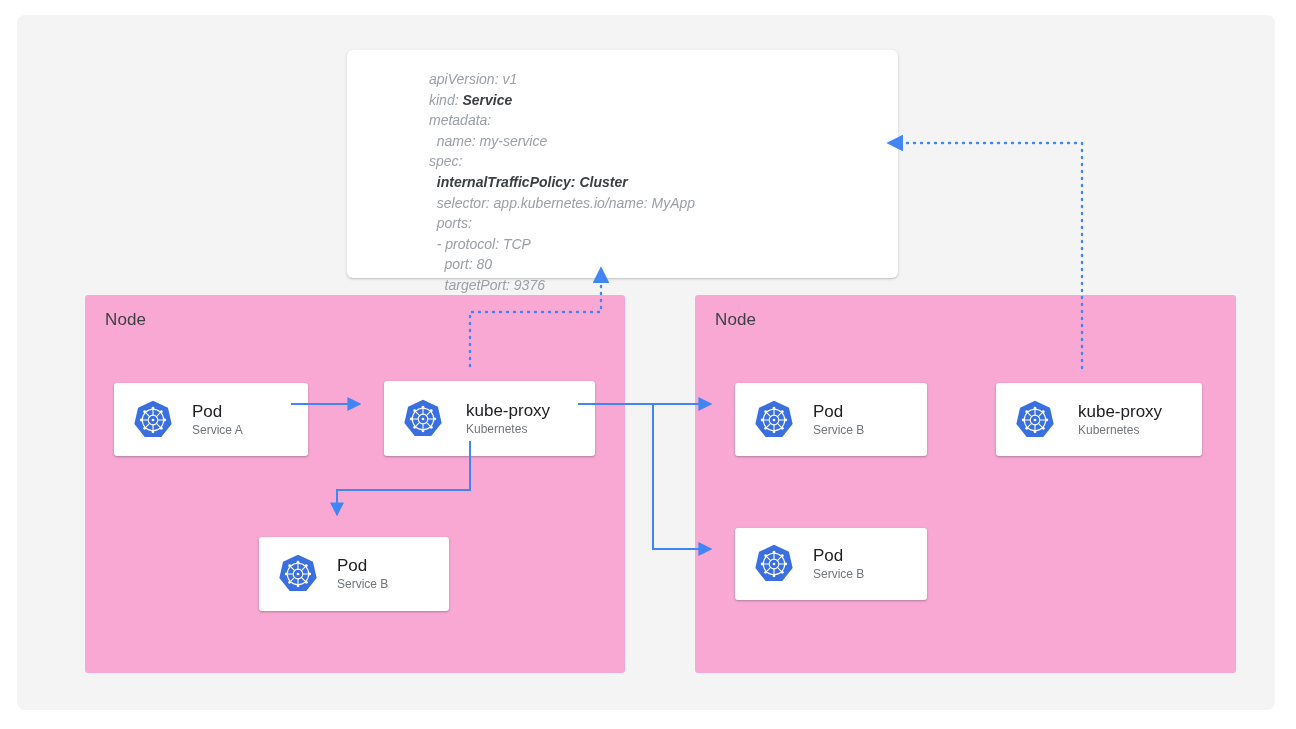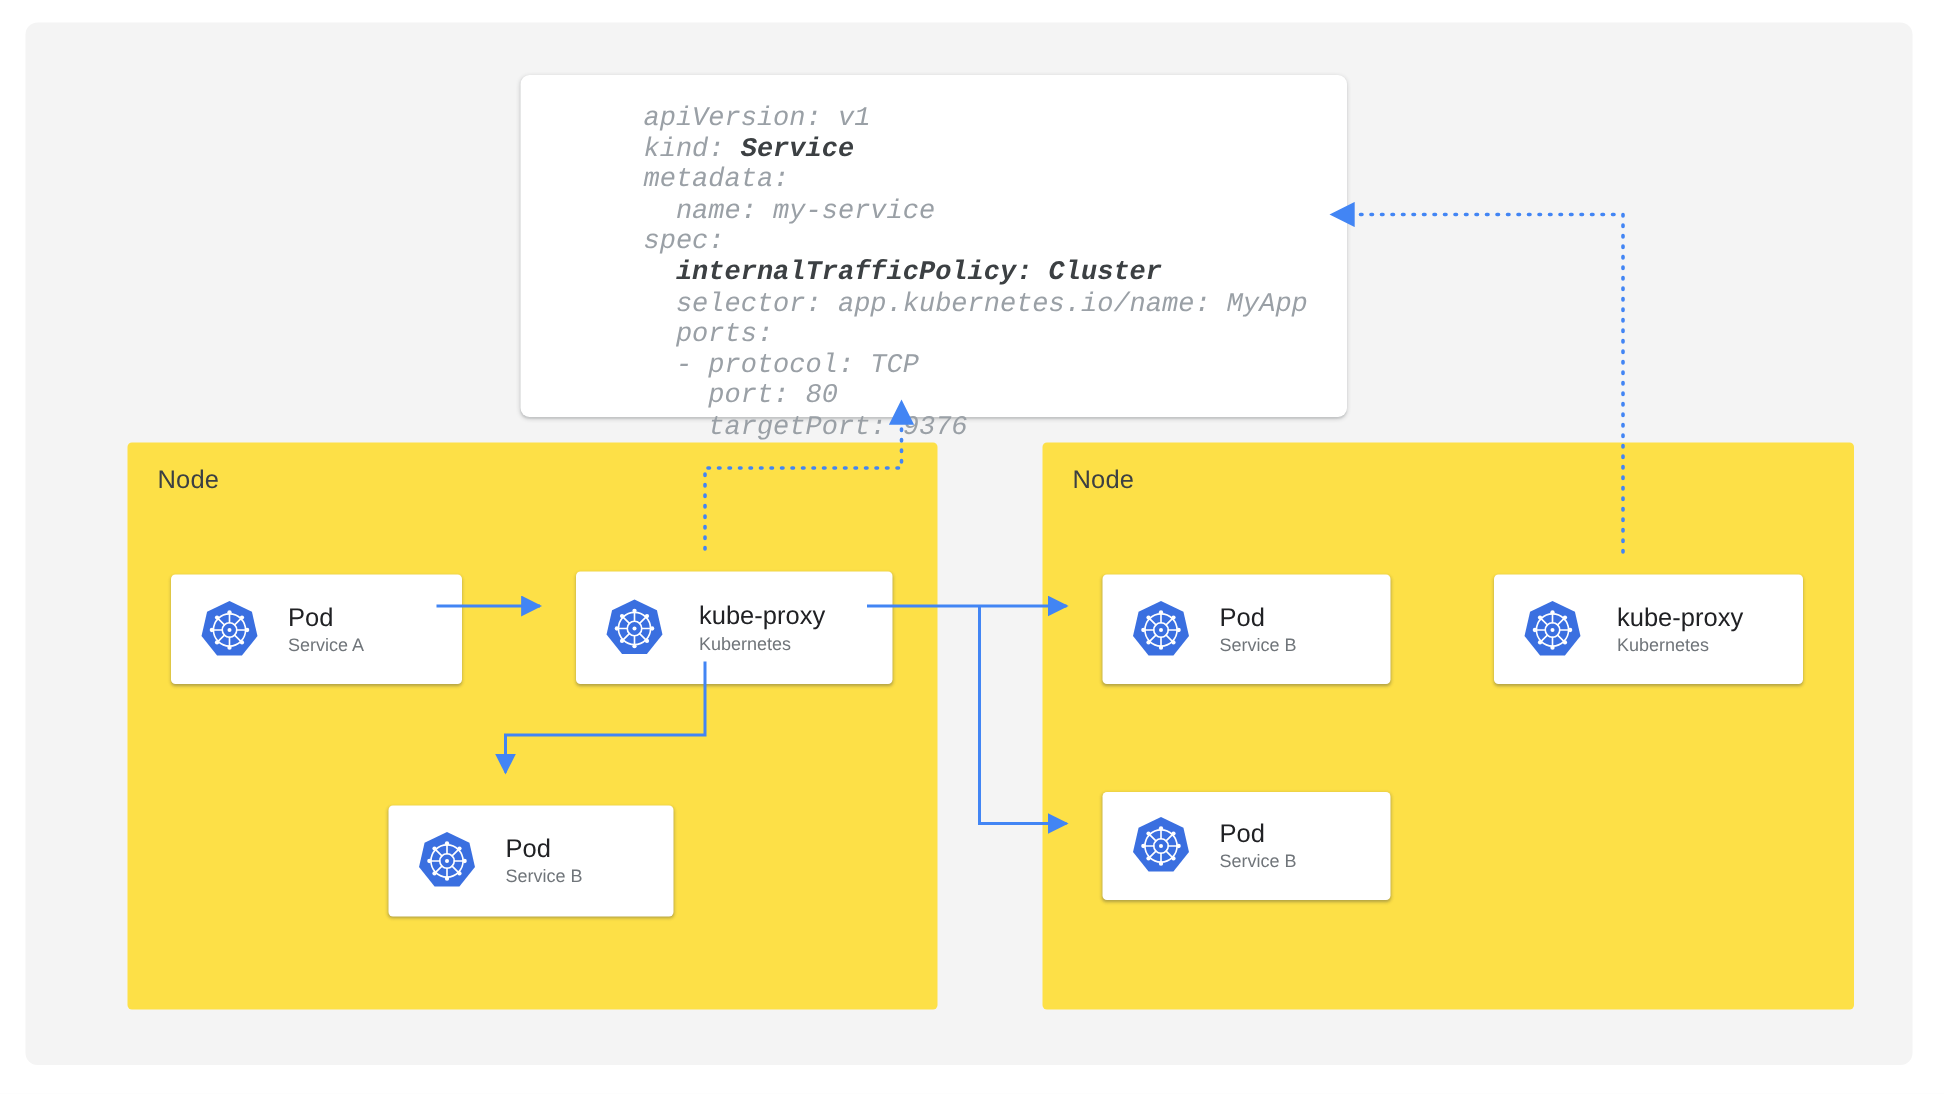--- a/index.html
+++ b/index.html
@@ -28,21 +28,21 @@
     top: 15px;
     width: 1258px;
     height: 695px;
     background: #f4f4f4;
     border-radius: 8px;
   }
 
   
   .node-box {
     position: absolute;
-    background: #fde047;
+    background: #f9a8d4;
     border-radius: 3px;
   }
   #node-left  { left: 68px;  top: 280px; width: 540px; height: 378px; }
   #node-right { left: 678px; top: 280px; width: 541px; height: 378px; }
 
   .node-label {
     position: absolute;
     left: 20px;
     top: 15px;
     font-size: 17px;
@@ -59,23 +59,23 @@
     width: 551px;
     height: 228px;
     background: #ffffff;
     border-radius: 6px;
     box-shadow: 0 1px 3px rgba(60,64,67,0.22), 0 1px 1px rgba(60,64,67,0.10);
   }
   .yaml-body {
     position: absolute;
     left: 82px;
     top: 19px;
-    font-family: Liberation Mono, monospace;
+    font-family: Liberation Sans, sans-serif;
     font-style: italic;
-    font-size: 18px;
+    font-size: 14px;
     line-height: 20.6px;
     color: #9aa0a6;
     white-space: pre;
   }
   .yaml-body .bold {
     font-weight: bold;
     color: #3c4043;
   }
 
   

